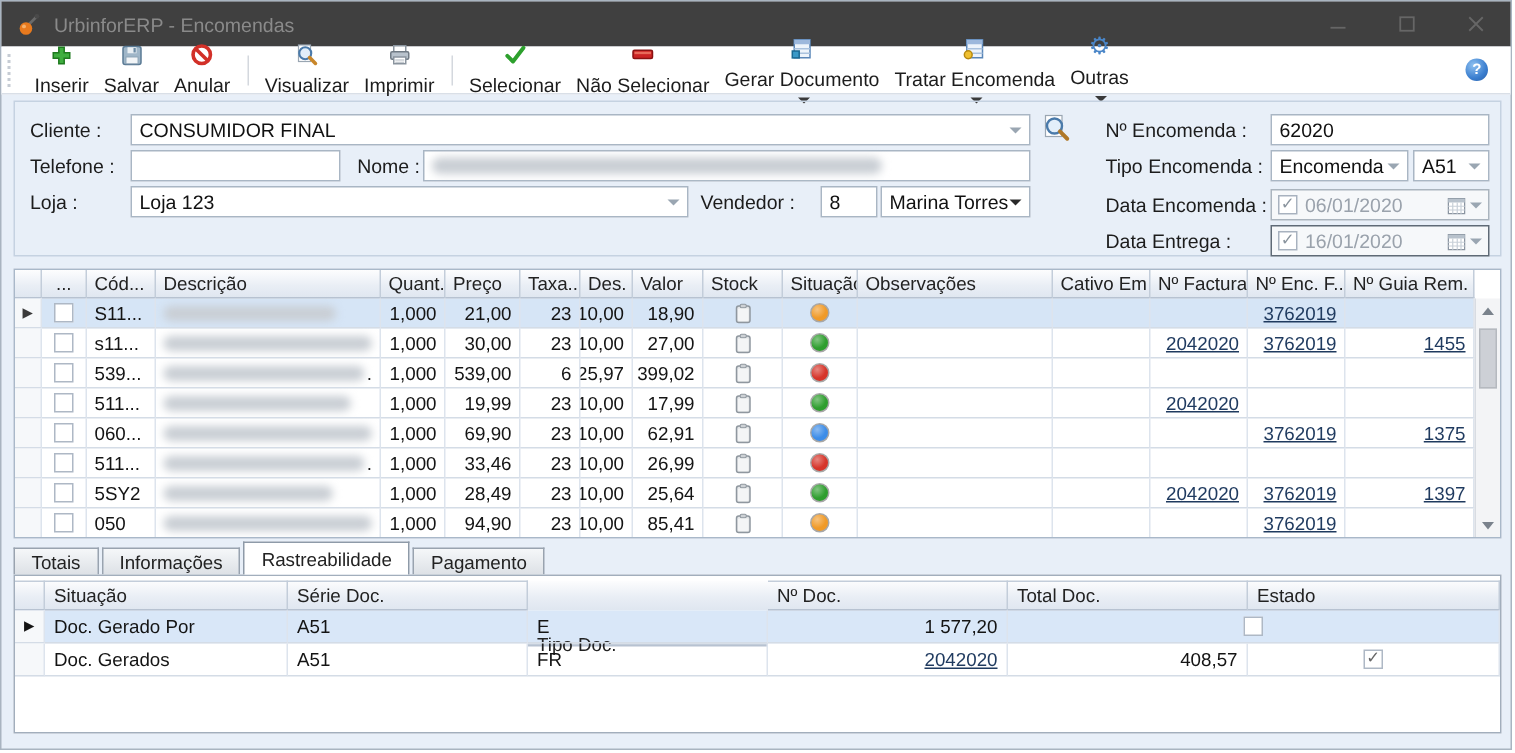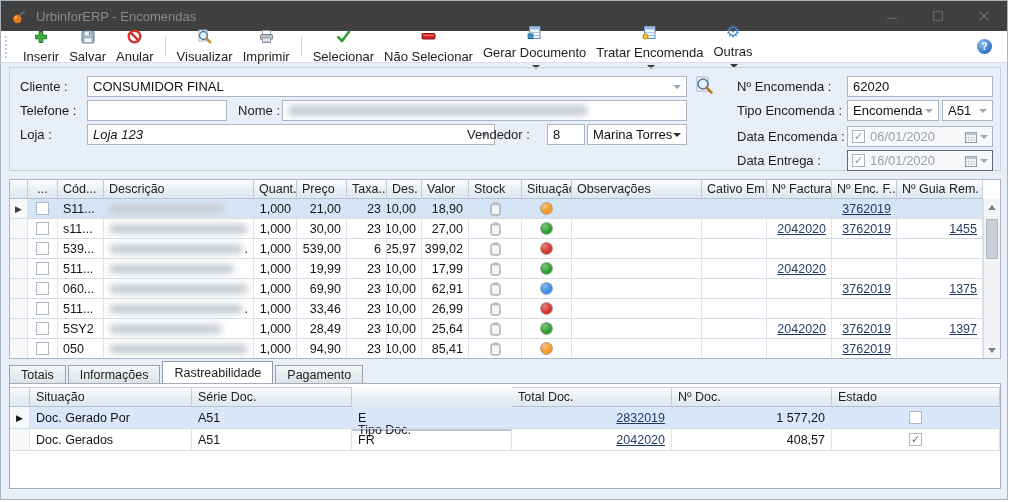--- a/index.html
+++ b/index.html
@@ -237,21 +237,21 @@
     <div class="field" style="left:837px;top:32px;width:92px;">
       <span>Encomenda</span>
       <span class="combo-arrow"></span>
     </div>
     <div class="field" style="left:932px;top:32px;width:51px;">
       <span>A51</span>
       <span class="combo-arrow"></span>
     </div>
 
     <span class="f-label" style="left:10px;top:59px;">Loja :</span>
-    <div class="field" style="left:77px;top:56px;width:408px;font-style:italic;">
+    <div class="field" style="left:77px;top:56px;width:372px;">
       <span>Loja 123</span>
       <span class="combo-arrow"></span>
     </div>
     <span class="f-label" style="left:457px;top:59px;">Vendedor :</span>
     <div class="field" style="left:537px;top:56px;width:38px;">
       <span>8</span>
     </div>
     <div class="field" style="left:577px;top:56px;width:100px;">
       <span>Marina Torres</span>
       <span class="combo-arrow dark"></span>
@@ -606,33 +606,30 @@
       </div>
   </div>
 
   <div class="tabpanel">
     <div class="bgrid">
       <div class="bg-head" id="bot-grid-head">
           <div class="bg-hcell" style="flex: 0 0 20px;"></div>
           <div class="bg-hcell" style="flex: 0 0 162px;">Situação</div>
           <div class="bg-hcell" style="flex: 0 0 160px;">Série Doc.</div>
           <div class="bg-hcell" style="flex: 0 0 160px; margin-top: 42px;">Tipo Doc.</div>
+          <div class="bg-hcell" style="flex: 0 0 160px;">Nº Doc.</div>
           <div class="bg-hcell" style="flex: 0 0 160px;">Total Doc.</div>
-          <div class="bg-hcell" style="flex: 0 0 160px;">Nº Doc.</div>
           <div class="bg-hcell" style="flex: 1 1 0%;">Estado</div>
         </div>
       <div id="bot-grid-body">
           <div class="bg-row sel">
             <div class="bg-cell rowsel" style="flex: 0 0 20px; justify-content: center; padding: 0px; font-size: 9px;">▶</div>
             <div class="bg-cell" style="flex: 0 0 162px;">Doc. Gerado Por</div>
             <div class="bg-cell" style="flex: 0 0 160px;">A51</div>
             <div class="bg-cell" style="flex: 0 0 160px;">E</div>
-            <div class="bg-cell num" style="flex: 0 0 160px;">
-              <span class="glink">2832019</span>
-            </div>
             <div class="bg-cell num" style="flex: 0 0 160px;">1 577,20</div>
             <div class="bg-cell ctr" style="flex: 1 1 0%;">
               <div class="gcb"></div>
             </div>
           </div>
           <div class="bg-row">
             <div class="bg-cell rowsel" style="flex: 0 0 20px; justify-content: center; padding: 0px; font-size: 9px;"></div>
             <div class="bg-cell" style="flex: 0 0 162px;">Doc. Gerados</div>
             <div class="bg-cell" style="flex: 0 0 160px;">A51</div>
             <div class="bg-cell" style="flex: 0 0 160px;">FR</div>

